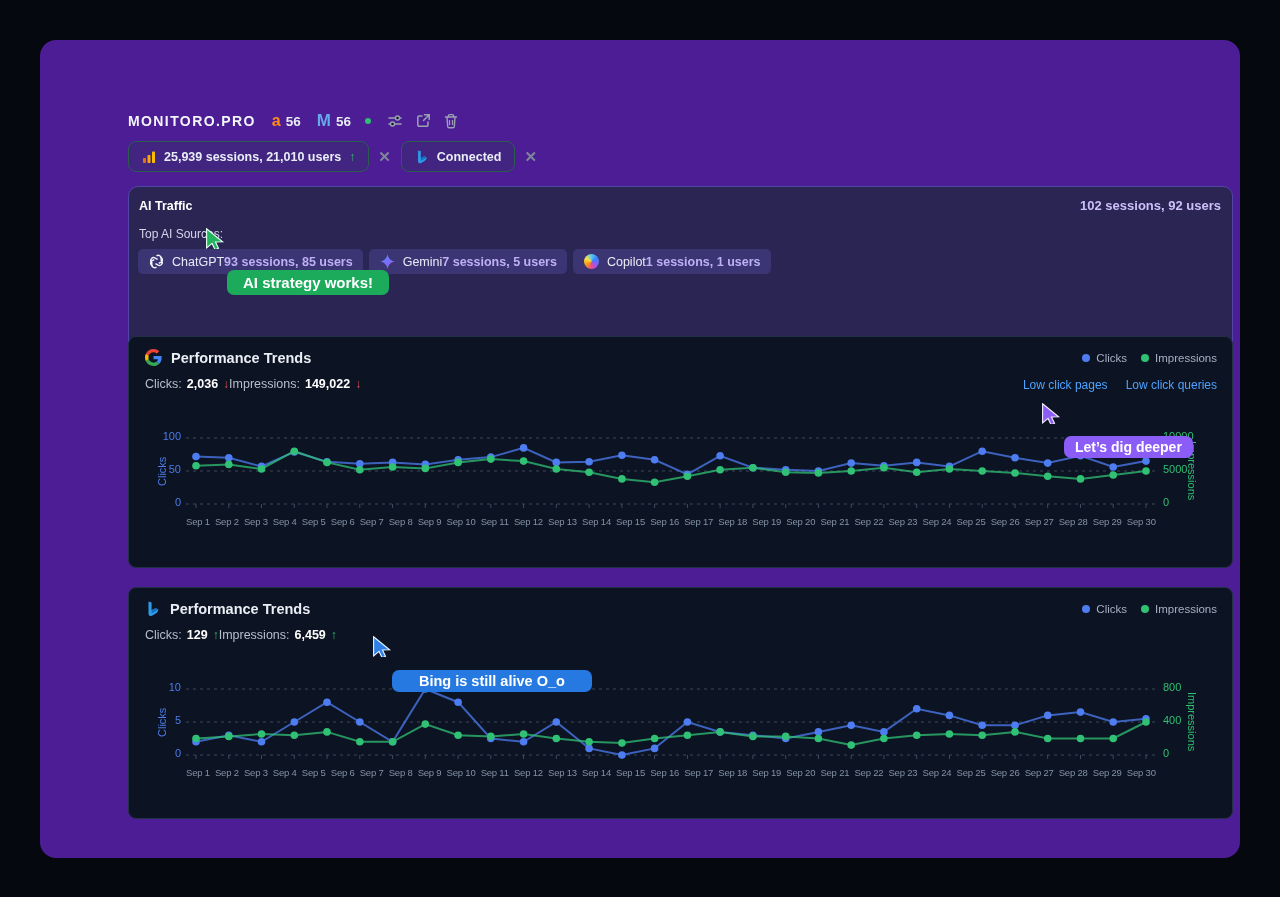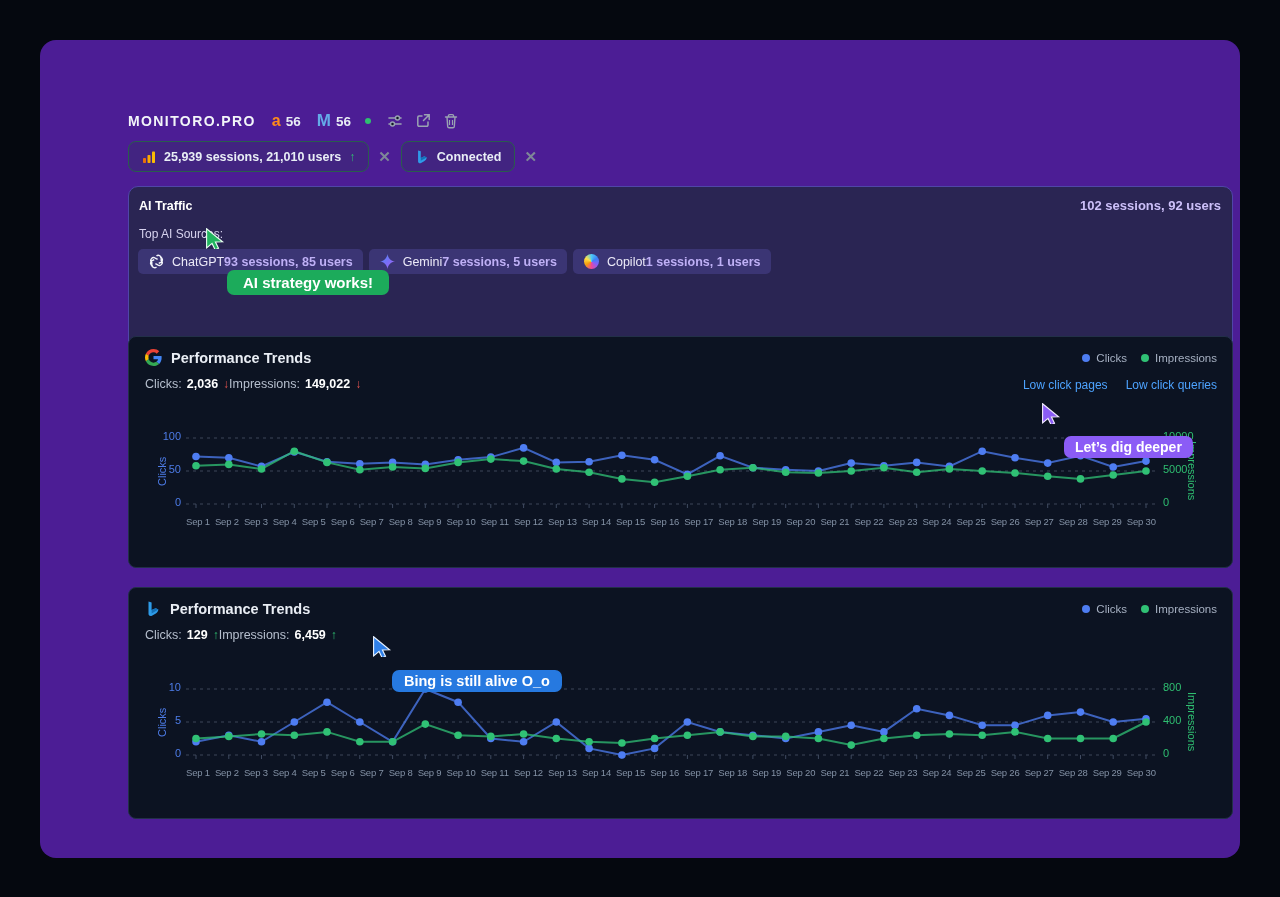--- a/index.html
+++ b/index.html
@@ -71,21 +71,21 @@
   .yticks-right .ytick { left:1034px; width:48px; text-align:left; color:#2fbf71; }
   .ylab { position:absolute; top:97px; height:74px; width:14px; display:flex; align-items:center; justify-content:center;
           font-size:11px; writing-mode:vertical-rl; }
   .ylab-left { left:26px; color:#4d7ce8; transform:rotate(180deg); }
   .ylab-right { left:1056px; color:#2fbf71; }
 
   
   .tip { position:absolute; color:#fff; border-radius:7px; white-space:nowrap; z-index:30; }
   .tip-green { left:227px; top:270px; font-size:15px; font-weight:700; padding:4px 16px; }
   .tip-purple { left:1064px; top:436px; font-size:14px; font-weight:600; padding:3px 11px; }
-  .tip-blue { left:392px; top:670px; font-size:14.5px; font-weight:600; padding:3px 12px; }
+  .tip-blue { left:392px; top:670px; font-size:14.5px; font-weight:600; padding:3px 27px; }
   .cursor { position:absolute; z-index:31; }
   .cur-green { left:205px; top:228px; }
   .cur-purple { left:1041px; top:403px; }
   .cur-blue { left:372px; top:636px; }
 </style>
 </head>
 <body>
 
 <div class="card">
 

